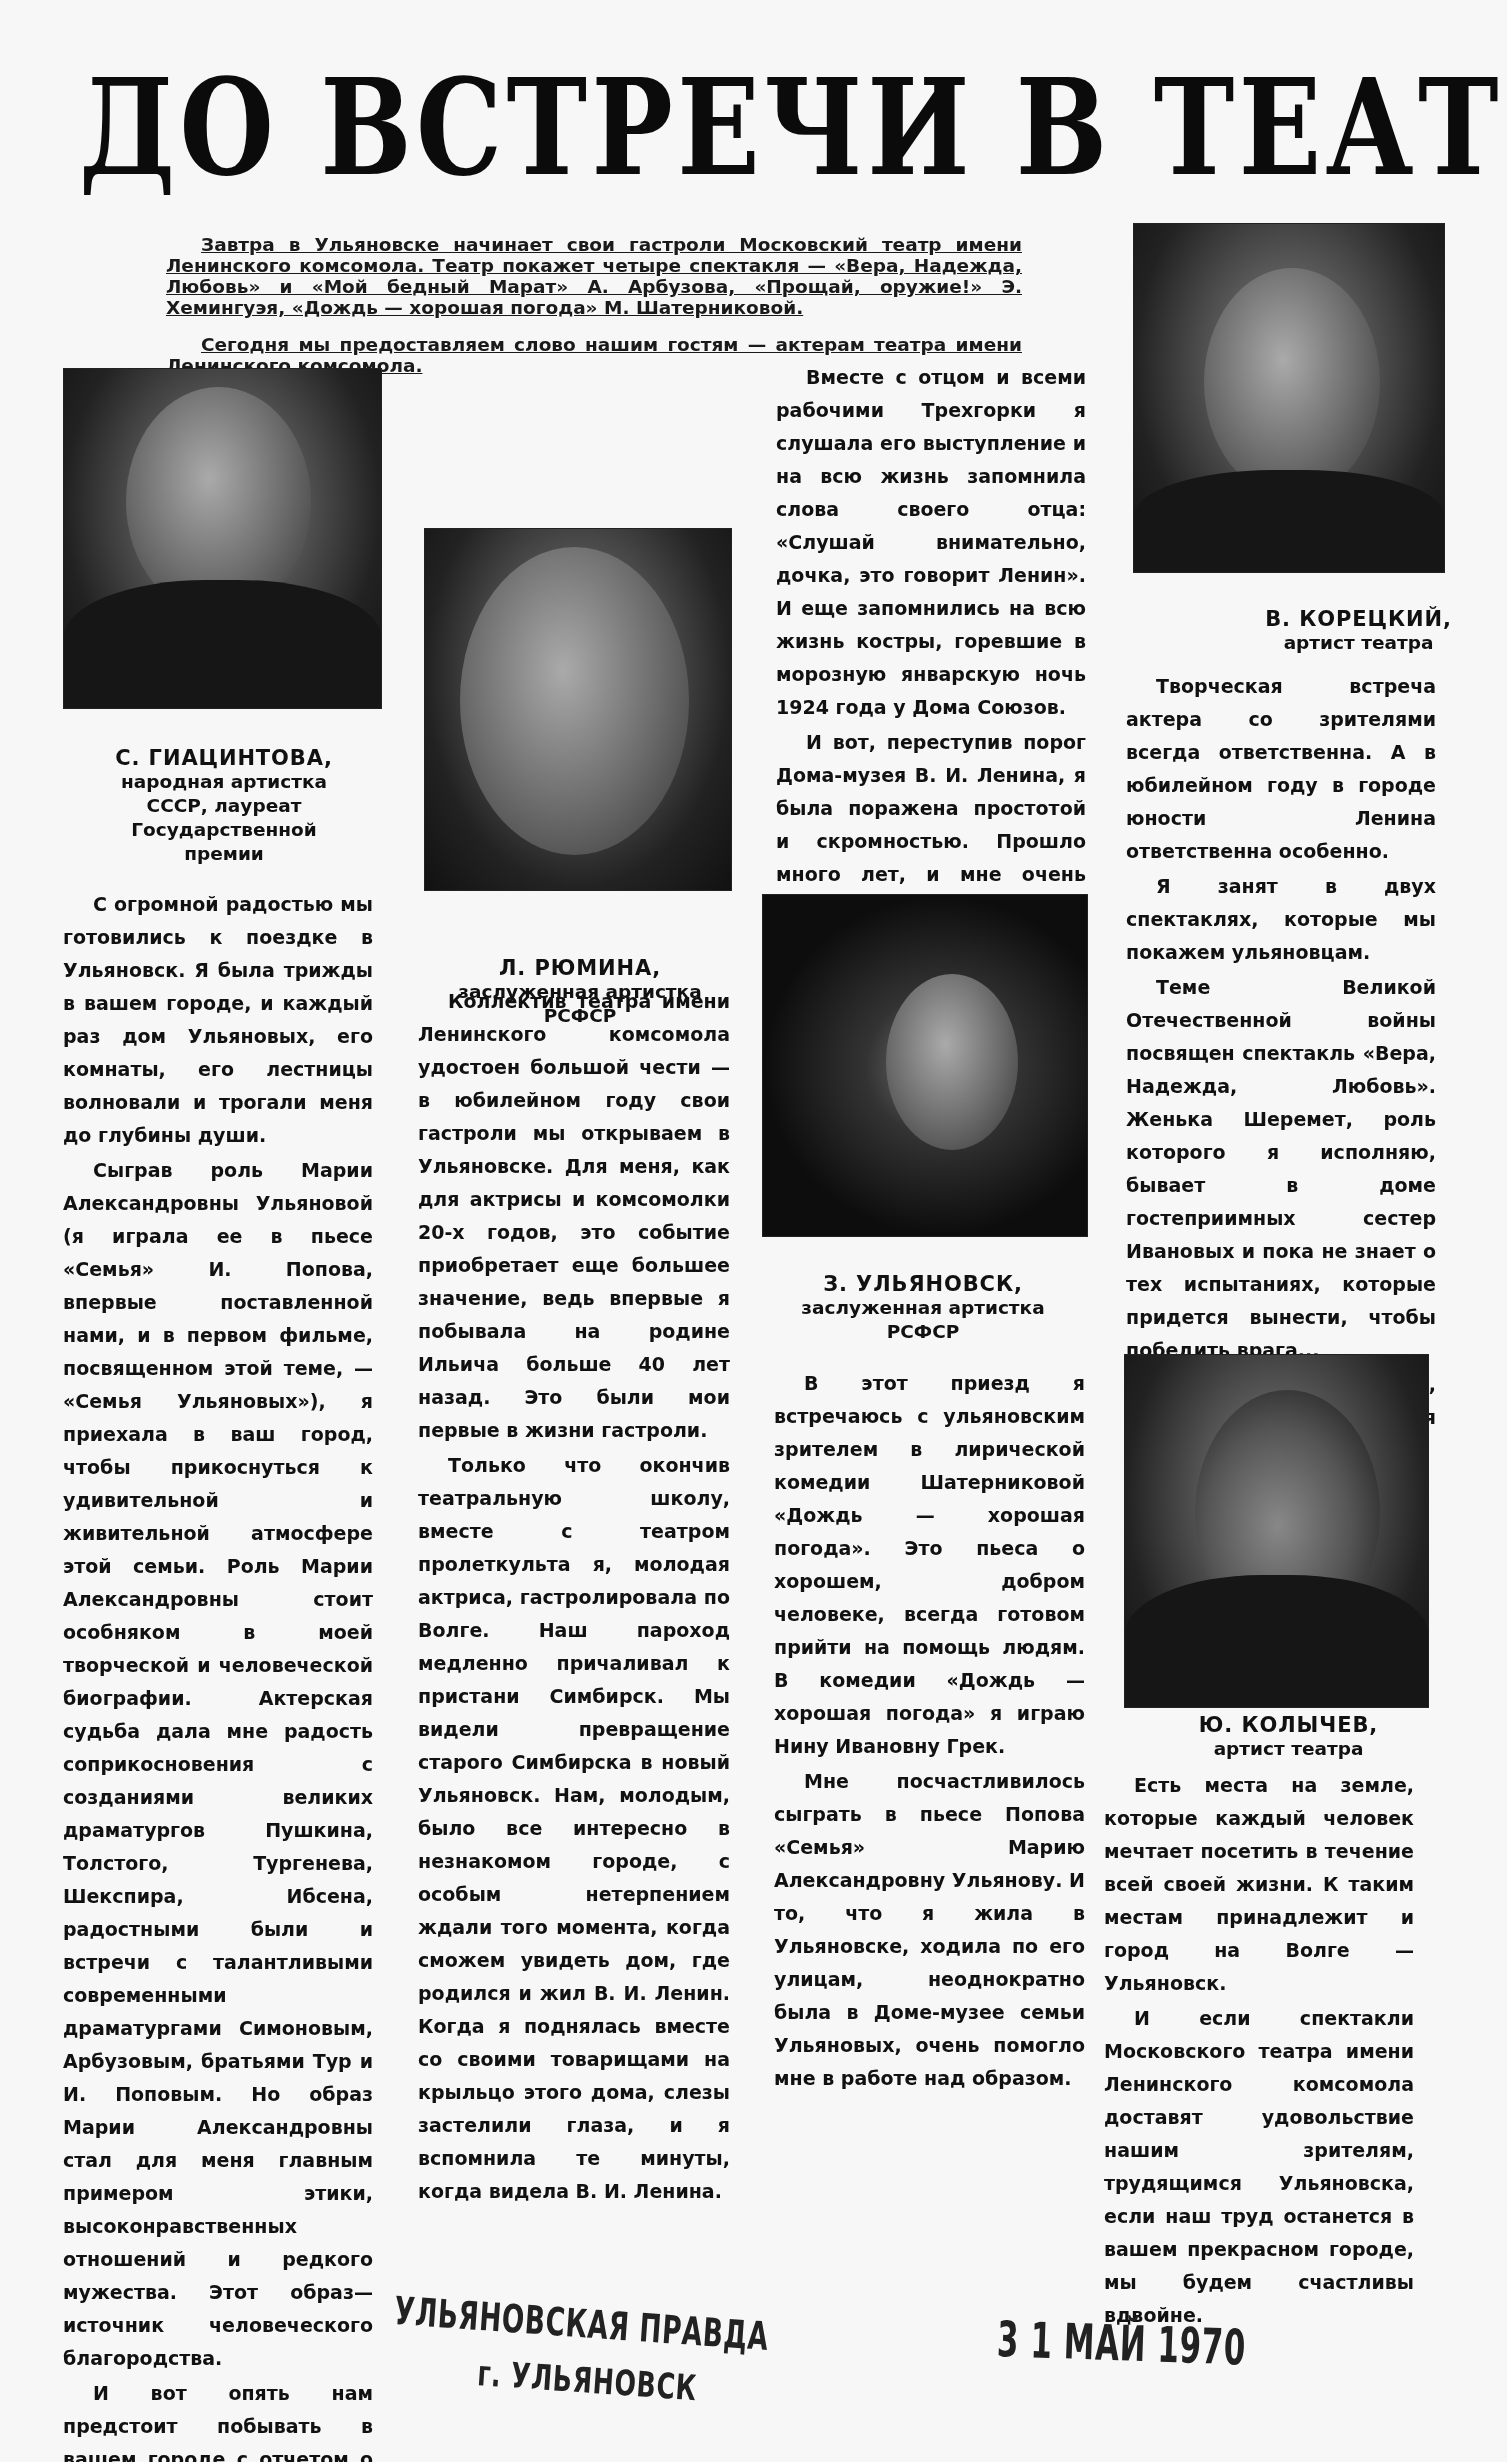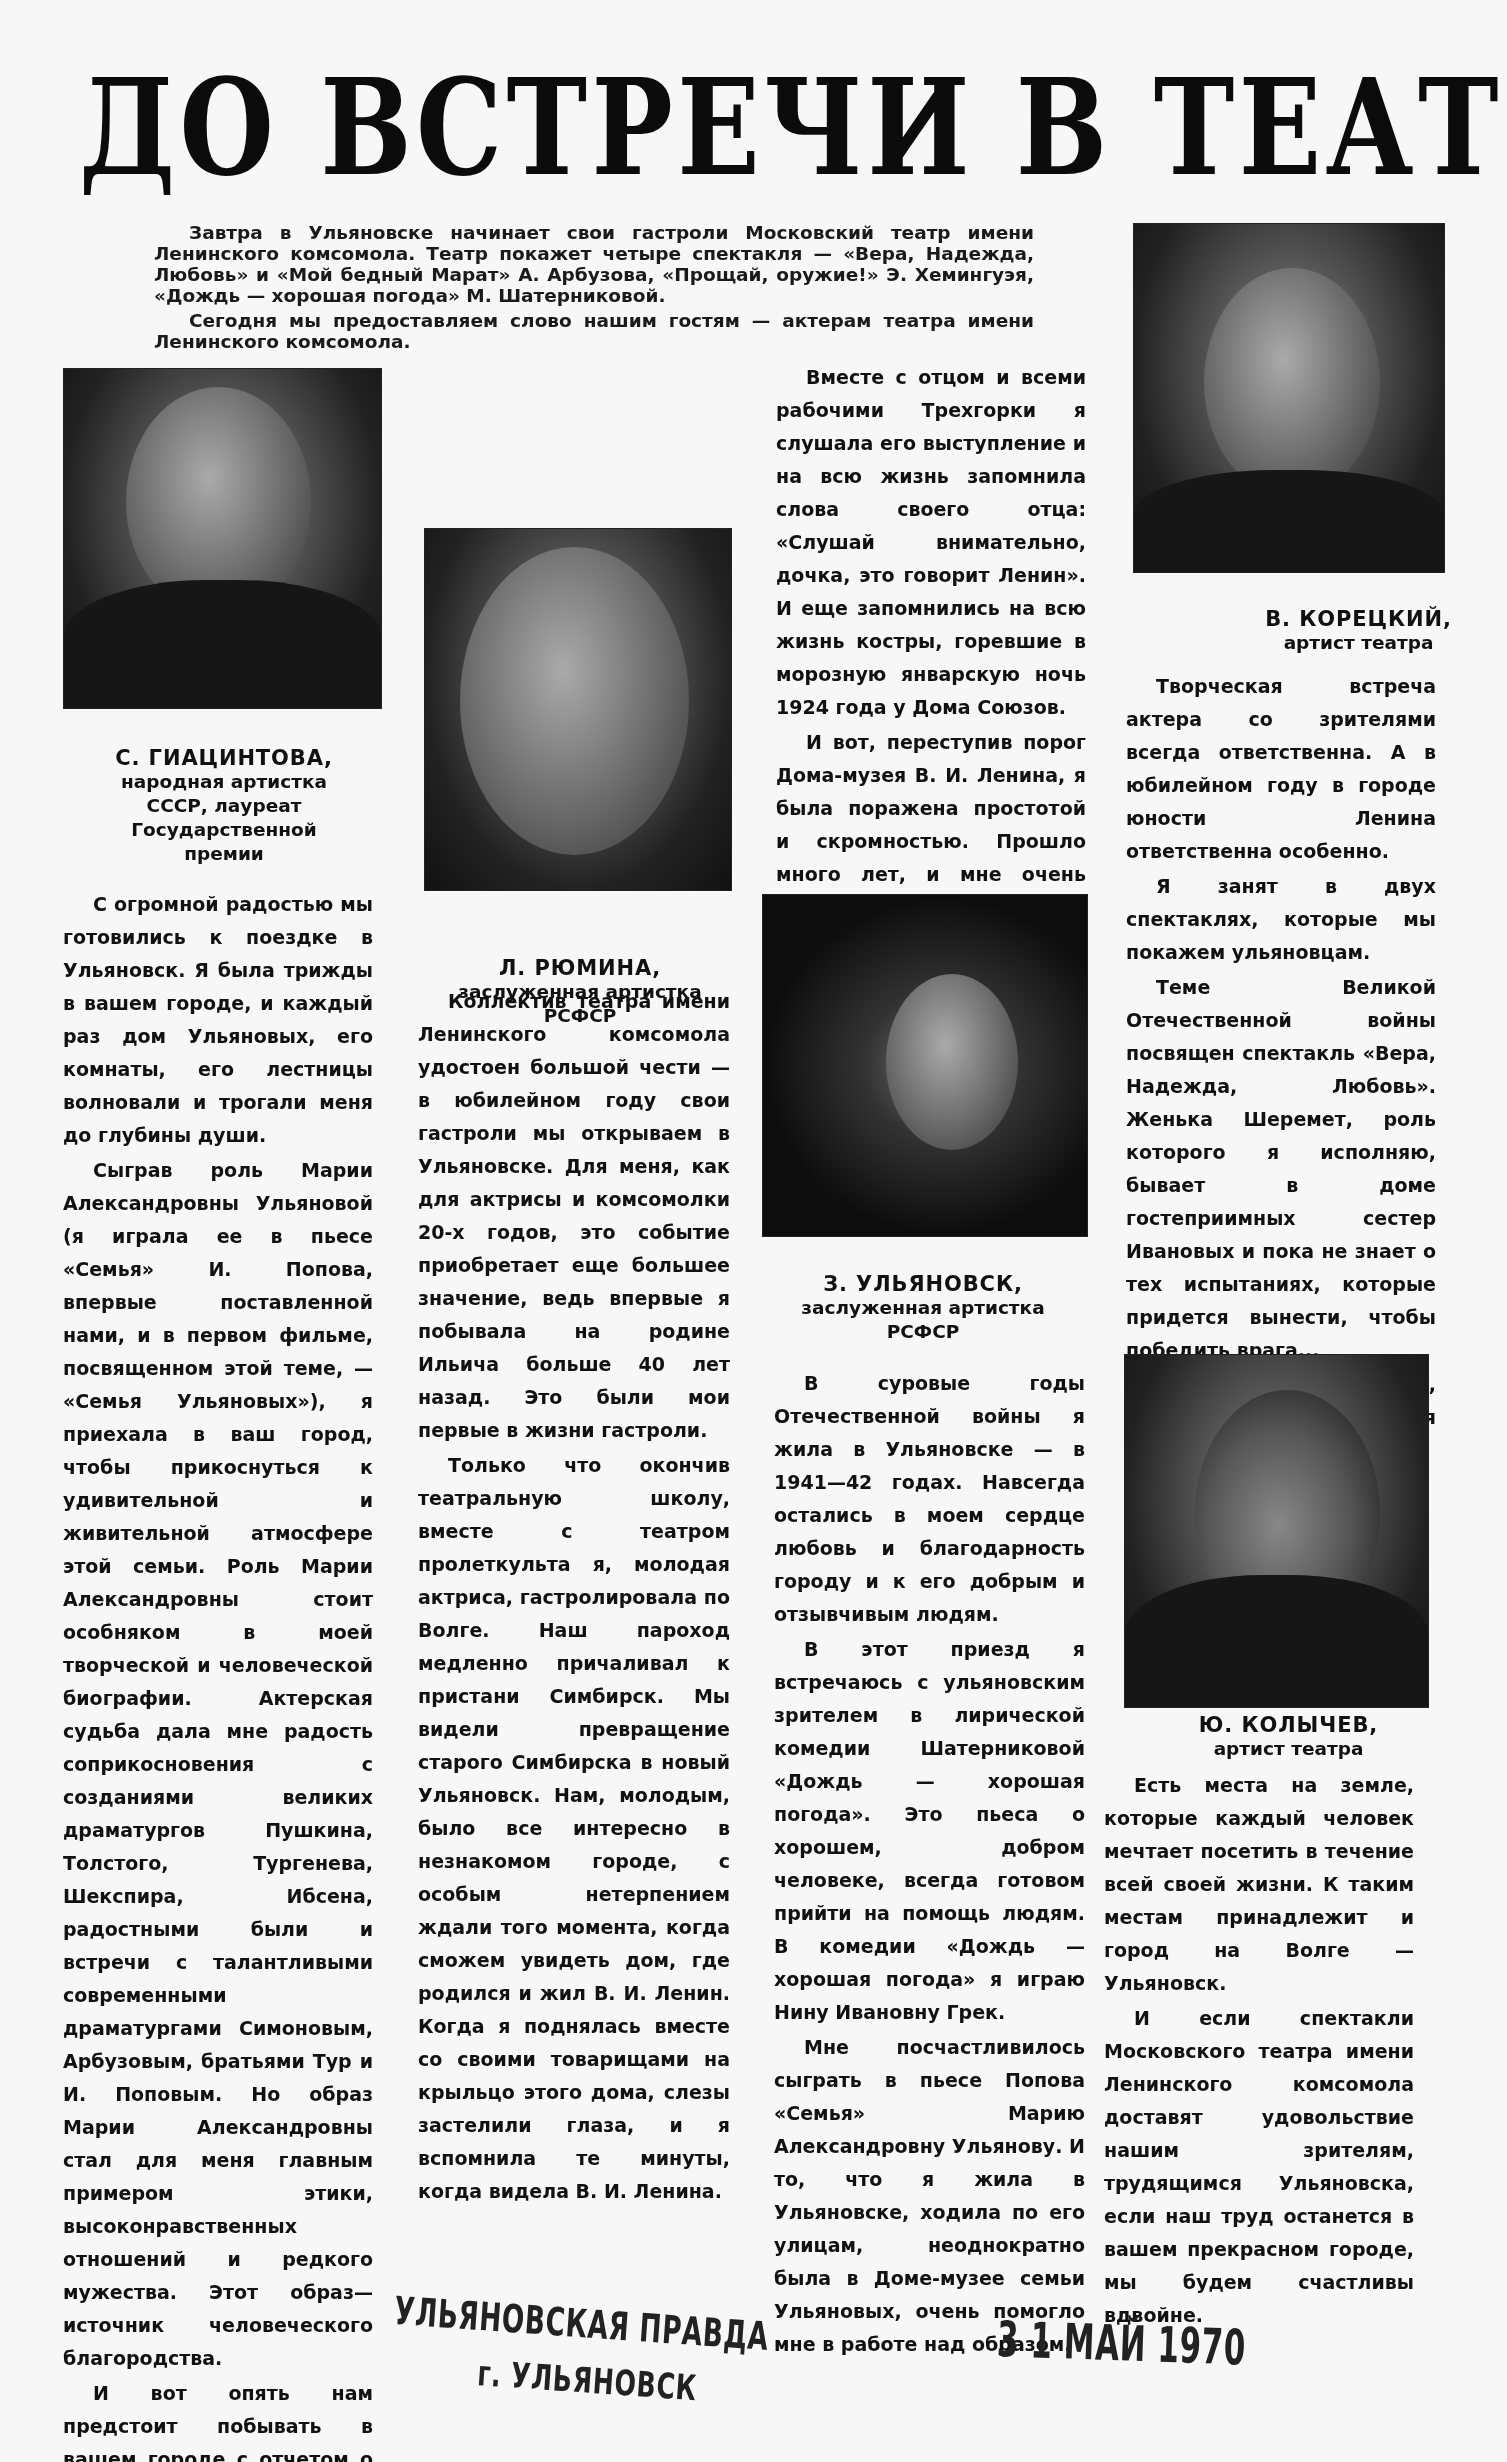--- a/index.html
+++ b/index.html
@@ -10,21 +10,21 @@
   .headline {
     position: absolute; left: 79px; top: 53px; width: 1372px; height: 150px;
     font-family: "DejaVu Serif", serif; font-weight: bold; font-size: 132px; line-height: 150px;
     letter-spacing: 5.3px; transform: scaleX(0.82); transform-origin: left top; white-space: nowrap;
     color: #0b0b0b;
   }
   .intro {
     position: absolute; left: 150px; top: 218px; width: 888px;
     font-size: 18.5px; line-height: 21px; font-weight: bold; text-align: justify; color: #1a1a1a;
   }
-  .intro p { margin: 4px; text-indent: 35px; }
+  .intro p { margin: 16px; text-indent: 35px; text-decoration: underline; }
   .col { position: absolute; font-size: 19px; line-height: 33px; font-weight: bold; text-align: justify; }
   .col p { margin: 0 0 1.8px 0; text-indent: 30px; }
   .photo {
     position: absolute; background:
       radial-gradient(ellipse at 50% 40%, #8d8d8d 0%, #555 35%, #222 70%, #111 100%);
     border: 0.9px solid #222;
   }
   .photo .face { position:absolute; border-radius: 50%; background: radial-gradient(ellipse at 45% 40%, #aaa 0%, #6a6a6a 55%, #333 100%); }
   .photo .body { position:absolute; background: #161616; border-radius: 45% 45% 0 0; }
   .caption { position: absolute; text-align: center; font-weight: bold; font-size: 18.5px; line-height: 24px; }
@@ -80,21 +80,20 @@
 </div>
 <div class="photo" style="left:762px;top:894px;width:324px;height:341px;background:radial-gradient(ellipse at 55% 50%, #777 0%, #333 30%, #0d0d0d 70%);">
   <div class="face" style="left:123px;top:79px;width:132px;height:176px;"></div>
 </div>
 <div class="caption" style="left:756px;top:1272px;width:334px;">
   <div class="name">З. УЛЬЯНОВСК,</div>
   <div>заслуженная артистка</div>
   <div>РСФСР</div>
 </div>
 <div class="col" style="left:774px;top:1367px;width:311px;">
-  <p>В суровые годы Отечественной войны я жила в Ульяновске — в 1941—42 годах. Навсегда остались в моем сердце любовь и благодарность городу и к его добрым и отзывчивым людям.</p>
   <p>В этот приезд я встречаюсь с ульяновским зрителем в лирической комедии Шатерниковой «Дождь — хорошая погода». Это пьеса о хорошем, добром человеке, всегда готовом прийти на помощь людям. В комедии «Дождь — хорошая погода» я играю Нину Ивановну Грек.</p>
   <p>Мне посчастливилось сыграть в пьесе Попова «Семья» Марию Александровну Ульянову. И то, что я жила в Ульяновске, ходила по его улицам, неоднократно была в Доме-музее семьи Ульяновых, очень помогло мне в работе над образом.</p>
 </div>
 
 <div class="photo" style="left:1133px;top:223px;width:310px;height:348px;">
   <div class="face" style="left:70px;top:44px;width:176px;height:229px;"></div>
   <div class="body" style="left:0;top:246px;width:310px;height:102px;"></div>
 </div>
 <div class="caption" style="left:1200px;top:607px;width:317px;">
   <div class="name">В. КОРЕЦКИЙ,</div>

